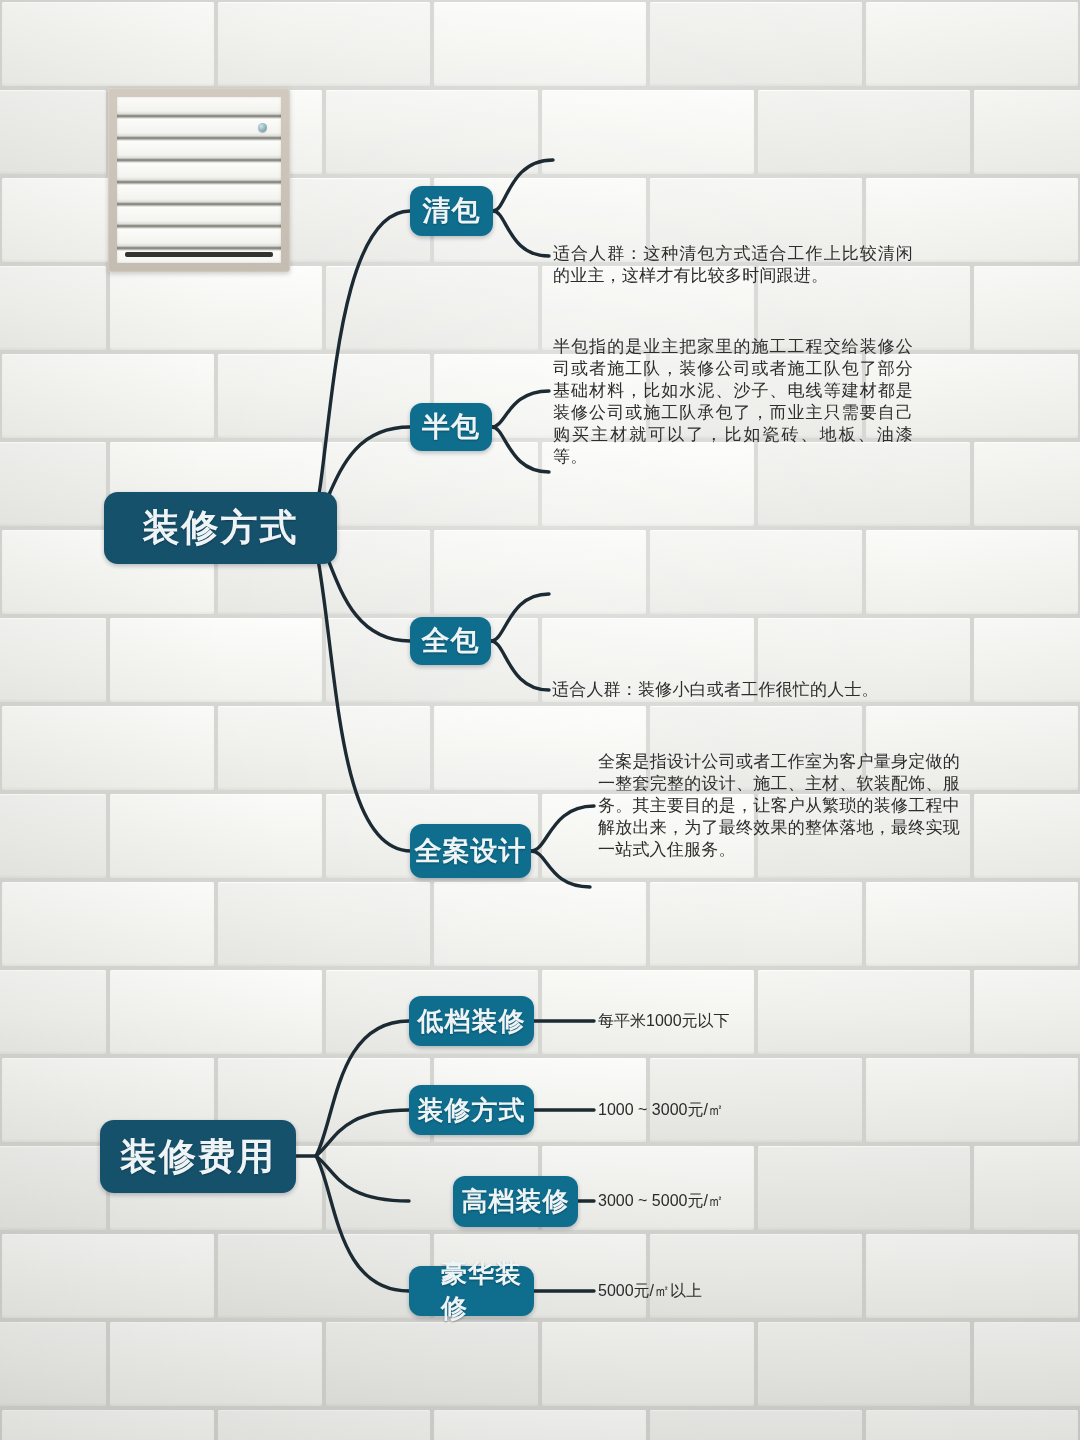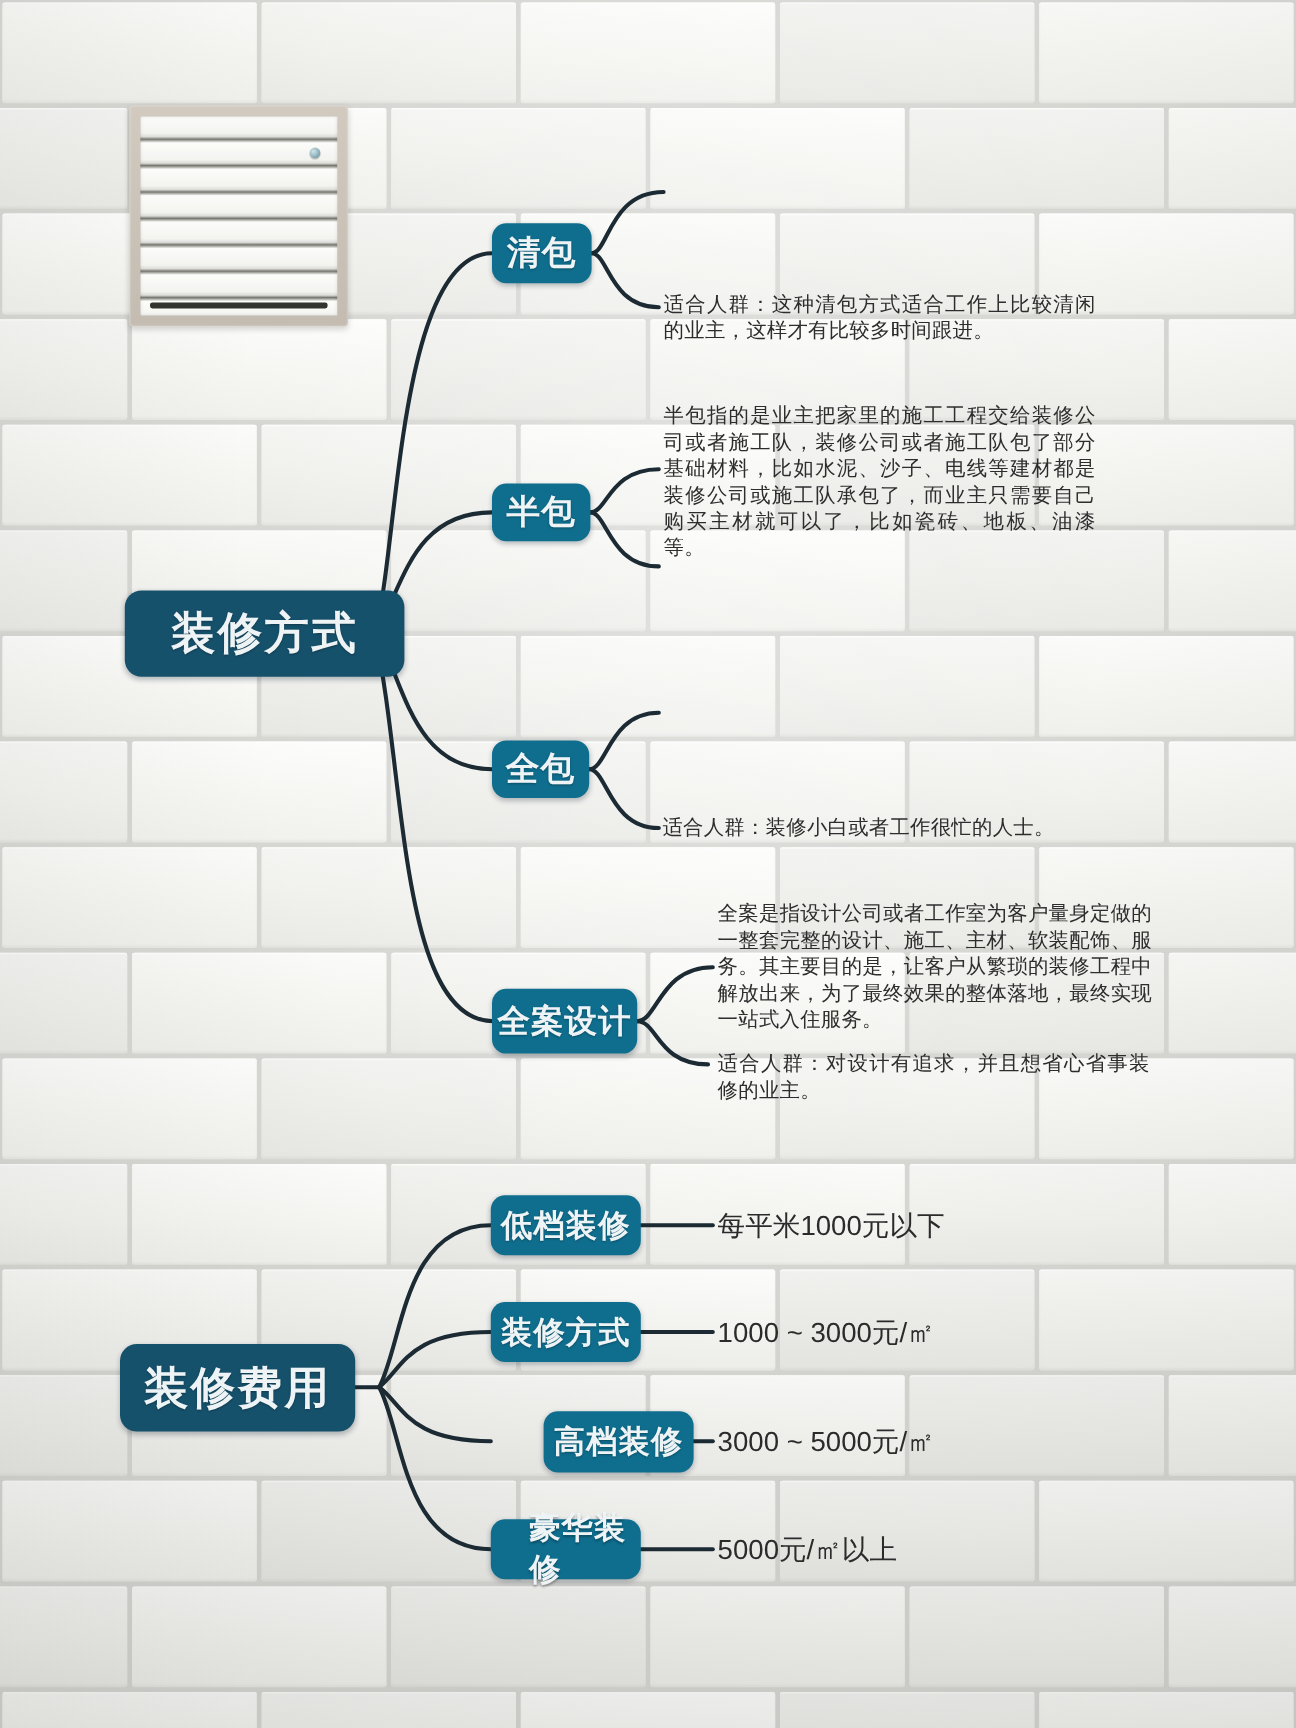--- a/index.html
+++ b/index.html
@@ -50,21 +50,21 @@
     text-shadow:0 1px 2px rgba(0,0,0,0.30);
     box-shadow:0 2px 4px rgba(20,40,50,0.28);
   }
   .node.root { background:var(--root-node,#16516c); border-radius:14px; font-size:37px; letter-spacing:2px; }
   .node.child { background:var(--child-node,#0f6e8e); border-radius:12px; font-size:28px; }
   
   .desc, .aud {
     position:absolute; z-index:4; font-size:17px; line-height:22px; color:#2d2d2d;
     letter-spacing:0.2px; text-align:justify;
   }
-  .value { position:absolute; z-index:4; font-size:23px; line-height:22px; color:#2b2b2b; }
+  .value { position:absolute; z-index:4; font-size:16px; line-height:22px; color:#2b2b2b; }
 </style>
 </head>
 <body>
 
 <div class="canvas" style="--root-node: #16516c; --child-node: #0f6e8e; --line: #1b2a33;">
 
   <div class="tiles" id="tiles">
       <div class="tile" style="left: 2px; top: 2px; background: linear-gradient(185deg, rgb(251, 251, 249) 0%, rgb(244, 244, 241) 50%, rgb(237, 237, 234) 100%);"></div>
       <div class="tile" style="left: 218px; top: 2px; background: linear-gradient(185deg, rgb(247, 247, 245) 0%, rgb(241, 241, 238) 50%, rgb(233, 233, 230) 100%);"></div>
       <div class="tile" style="left: 434px; top: 2px; background: linear-gradient(185deg, rgb(253, 253, 252) 0%, rgb(246, 246, 243) 50%, rgb(239, 239, 236) 100%);"></div>
@@ -201,21 +201,20 @@
   <div class="aud" style="left:553px;top:243px;width:360px;">适合人群：这种清包方式适合工作上比较清闲的业主，这样才有比较多时间跟进。</div>
 
   <div class="node child" style="left:410px;top:403px;width:82px;height:48px;">半包</div>
   <div class="desc" style="left:553px;top:336px;width:360px;">半包指的是业主把家里的施工工程交给装修公司或者施工队，装修公司或者施工队包了部分基础材料，比如水泥、沙子、电线等建材都是装修公司或施工队承包了，而业主只需要自己购买主材就可以了，比如瓷砖、地板、油漆等。</div>
 
   <div class="node child" style="left:410px;top:617px;width:81px;height:48px;">全包</div>
   <div class="aud" style="left:552px;top:679px;width:350px;">适合人群：装修小白或者工作很忙的人士。</div>
 
   <div class="node child" style="left:410px;top:824px;width:121px;height:54px;font-size:27px;">全案设计</div>
   <div class="desc" style="left:598px;top:751px;width:362px;">全案是指设计公司或者工作室为客户量身定做的一整套完整的设计、施工、主材、软装配饰、服务。其主要目的是，让客户从繁琐的装修工程中解放出来，为了最终效果的整体落地，最终实现一站式入住服务。</div>
-  <div class="aud" style="left:598px;top:876px;width:360px;">适合人群：对设计有追求，并且想省心省事装修的业主。</div>
 
   <div class="node root" style="left:100px;top:1120px;width:196px;height:73px;">装修费用</div>
 
   <div class="node child" style="left:409px;top:996px;width:125px;height:50px;font-size:26px;">低档装修</div>
   <div class="value" style="left:598px;top:1010px;">每平米1000元以下</div>
 
   <div class="node child" style="left:409px;top:1085px;width:125px;height:50px;font-size:26px;">装修方式</div>
   <div class="value" style="left:598px;top:1099px;">1000 ~ 3000元/㎡</div>
 
   <div class="node child" style="left:409px;top:1176px;width:125px;height:51px;font-size:26px;margin-left:44px;">高档装修</div>

